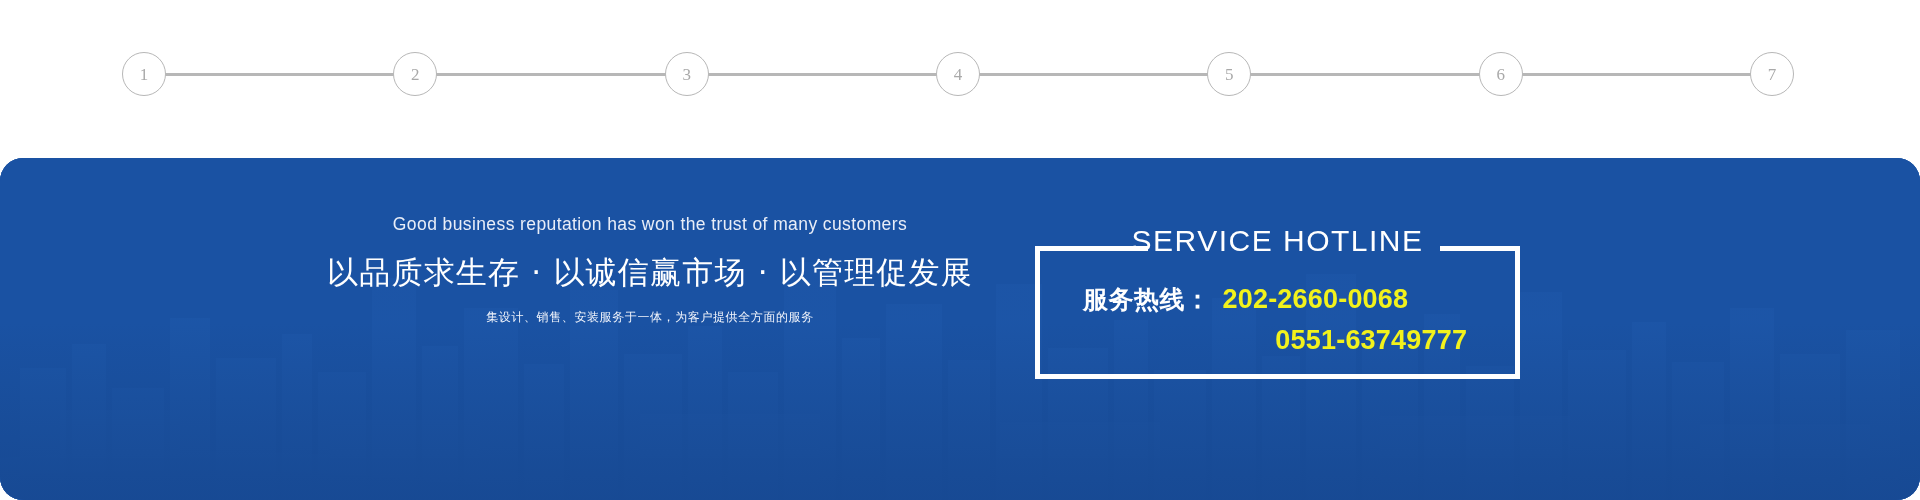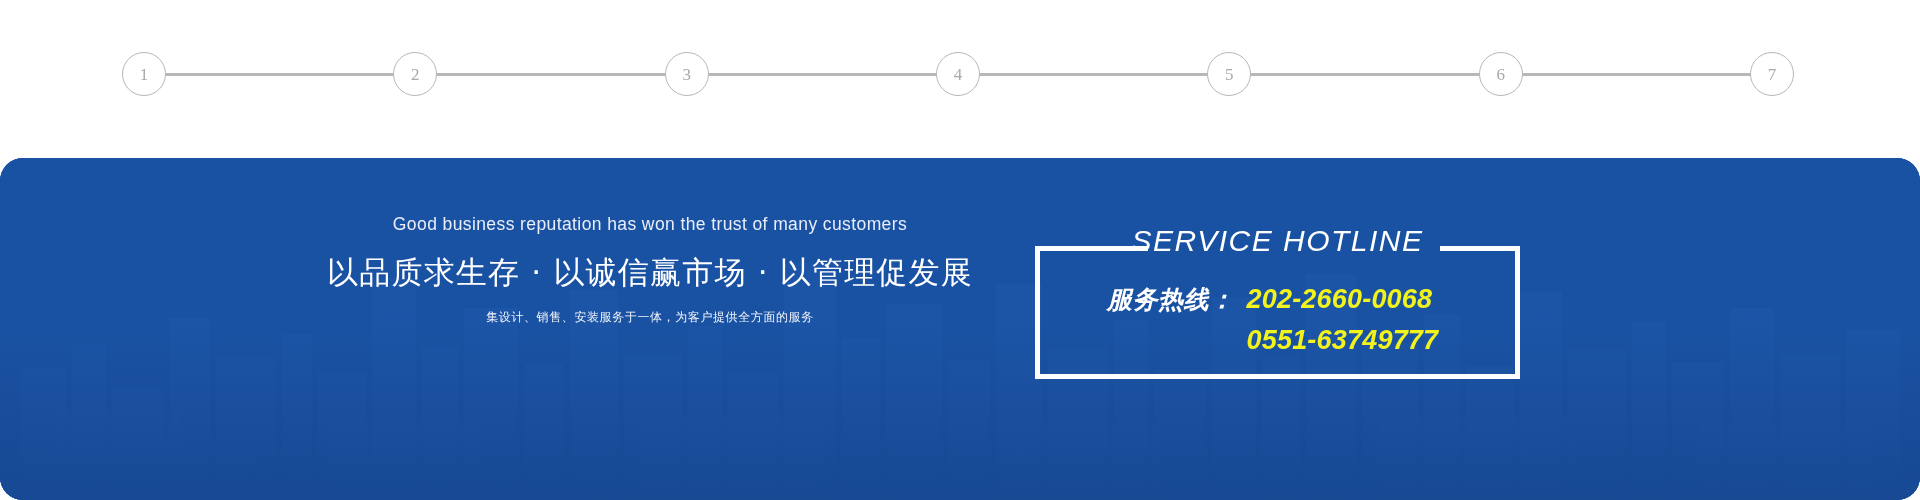--- a/index.html
+++ b/index.html
@@ -138,21 +138,20 @@
     font-family: "DejaVu Sans", "Liberation Sans", sans-serif;
   }
 
   
   .hotline {
     position: absolute;
     left: 1035px;
     top: 88px;
     width: 485px;
     height: 133px;
-    font-style: italic;
   }
   
   .hl-edge { position: absolute; background: #ffffff; }
   .hl-left   { left: 0;   top: 0;    width: 5px;  height: 133px; }
   .hl-right  { right: 0;  top: 0;    width: 5px;  height: 133px; }
   .hl-bottom { left: 0;   bottom: 0; width: 485px; height: 5px; }
   .hl-top-l  { left: 0;   top: 0;    width: 113px; height: 5px; }
   .hl-top-r  { right: 0;  top: 0;    width: 80px;  height: 5px; }
 
   .hl-title {
@@ -170,24 +169,24 @@
   .hl-rows {
     position: absolute;
     left: 0;
     top: 37px;
     width: 485px;
   }
   .hl-row {
     display: flex;
     align-items: baseline;
     justify-content: flex-start;
-    padding-left: 72px;
-    white-space: nowrap;
-  }
-  .hl-row + .hl-row { margin-top: 8px; }
+    padding-left: 48px;
+    white-space: nowrap;
+  }
+  .hl-row + .hl-row { margin-top: 8px; justify-content: center; }
   .hl-label {
     font-size: 25px;
     font-weight: bold;
     color: #ffffff;
     letter-spacing: 0.5px;
     font-family: "DejaVu Sans", "Liberation Sans", sans-serif;
   }
   .hl-label.spacer { visibility: hidden; }
   .hl-number {
     font-size: 27px;

